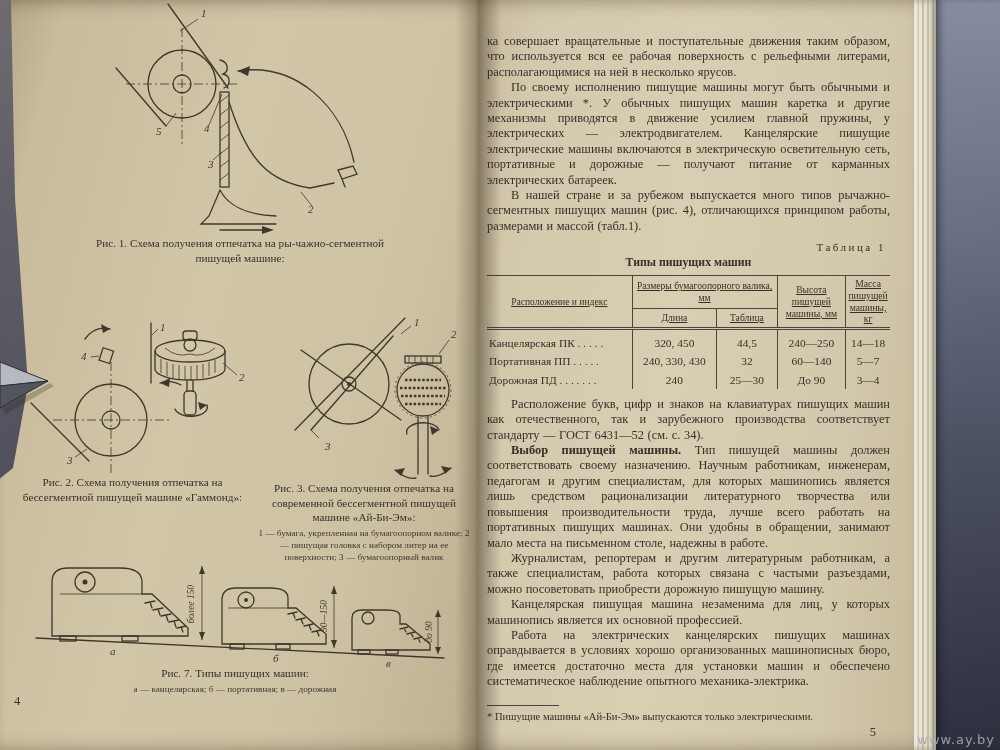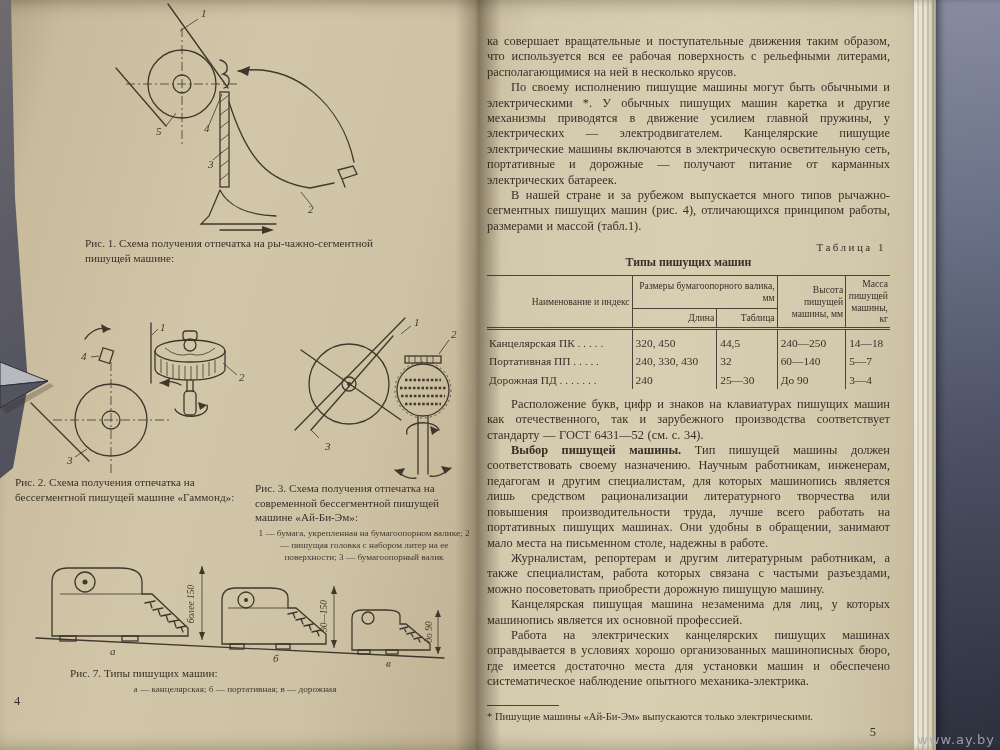--- a/index.html
+++ b/index.html
@@ -32,34 +32,34 @@
   .watermark{position:absolute;right:5px;bottom:3px;font-family:"DejaVu Sans",sans-serif;
     font-size:13px;color:#a4a9b6;letter-spacing:1px;opacity:.9;}
   
   .rp-text{position:absolute;left:9px;right:24px;top:34px;}
   .para{font-size:12.4px;line-height:15.4px;text-align:justify;text-indent:24px;margin:0;word-spacing:.5px;}
   .para.noindent{text-indent:0;}
   .tbl-label{text-align:right;font-size:11px;letter-spacing:2.5px;margin:7px 4px 2px 0;}
   .tbl-title{text-align:center;font-weight:bold;font-size:11.8px;margin:1px 0 5px;}
   table.tw{width:100%;border-collapse:collapse;border-top:1.4px solid #4a443a;margin:0 0 8px 0;}
   table.tw thead{border-bottom:3px double #4a443a;}
-  table.tw th{font-weight:normal;font-size:9.6px;line-height:1.22;padding:2px 2px;text-align:right;vertical-align:middle;}
+  table.tw th{font-weight:normal;font-size:9.6px;line-height:1.22;padding:2px 2px;text-align:center;vertical-align:middle;text-decoration:underline;}
   table.tw th.grp{border-bottom:1px solid #4a443a;}
   table.tw .vline{border-left:1px solid #4a443a;}
-  table.tw td{font-size:11.4px;line-height:1.25;padding:2px 3px;vertical-align:top;}
+  table.tw td{font-size:11.4px;line-height:1.25;padding:2px 3px;text-align:center;vertical-align:top;}
   table.tw td.nm{text-align:left;padding-left:2px;white-space:nowrap;}
   table.tw tbody tr:first-child td{padding-top:6px;}
   .footnote{position:absolute;left:9px;right:24px;bottom:27px;font-size:10.6px;line-height:1.25;}
   .fn-rule{width:72px;border-top:1.1px solid #4a443a;margin-bottom:4px;}
   .pagenum{font-size:12.5px;}
   .pn-right{position:absolute;right:38px;bottom:10px;}
   .pn-left{position:absolute;left:14px;top:694px;}
   
   .figwrap{position:absolute;}
-  .cap-h{font-size:11.2px;line-height:1.3;text-align:left;}
+  .cap-h{font-size:11.2px;line-height:1.3;text-align:center;}
   .cap-l{font-size:9.2px;line-height:1.3;text-align:center;margin-top:3px;color:#3e382f;}
   svg .ln{stroke:#3e372b;fill:none;stroke-width:1.3;stroke-linecap:round;}
   svg .thin{stroke:#3e372b;fill:none;stroke-width:.8;}
   svg .cl{stroke:#3e372b;fill:none;stroke-width:.8;stroke-dasharray:9 3 2 3;}
   svg .fl{fill:#3e372b;stroke:none;}
   svg text{font-family:"Liberation Serif",serif;font-style:italic;font-size:11px;fill:#3e372b;}
   svg text.dim{font-style:italic;font-size:9.5px;}
 </style>
 </head>
 <body>
@@ -253,21 +253,21 @@
       <table class="tw">
         <colgroup>
             <col style="width:36%">
             <col style="width:21%">
             <col style="width:15%">
             <col style="width:17%">
             <col style="width:11%">
           </colgroup>
         <thead>
           <tr>
-            <th rowspan="2">Наименование и индекс</th>
+            <th rowspan="2">Расположение и индекс</th>
             <th colspan="2" class="vline grp">Размеры бумагоопорного валика, мм</th>
             <th rowspan="2" class="vline">Высота пишущей машины, мм</th>
             <th rowspan="2" class="vline">Масса пишущей машины, кг</th>
           </tr>
           <tr>
             <th class="vline">Длина</th>
             <th class="vline">Таблица</th>
           </tr>
         </thead>
         <tbody>

